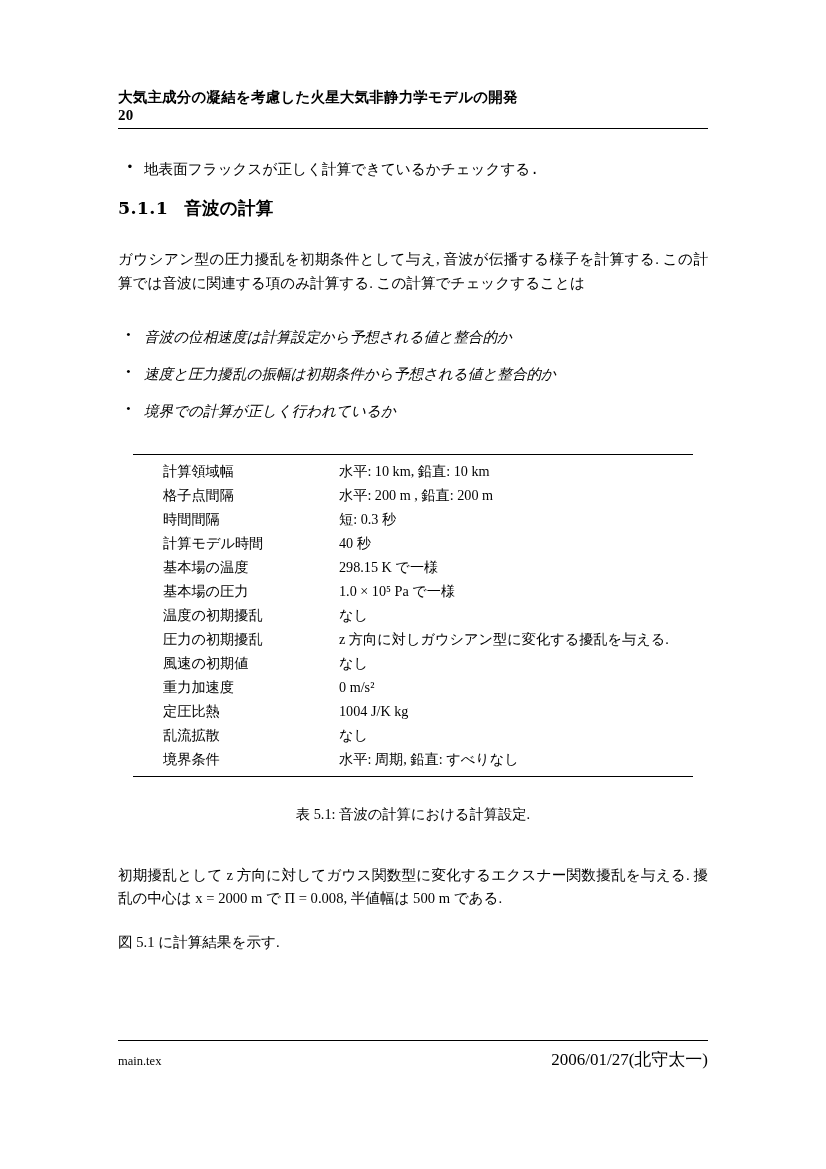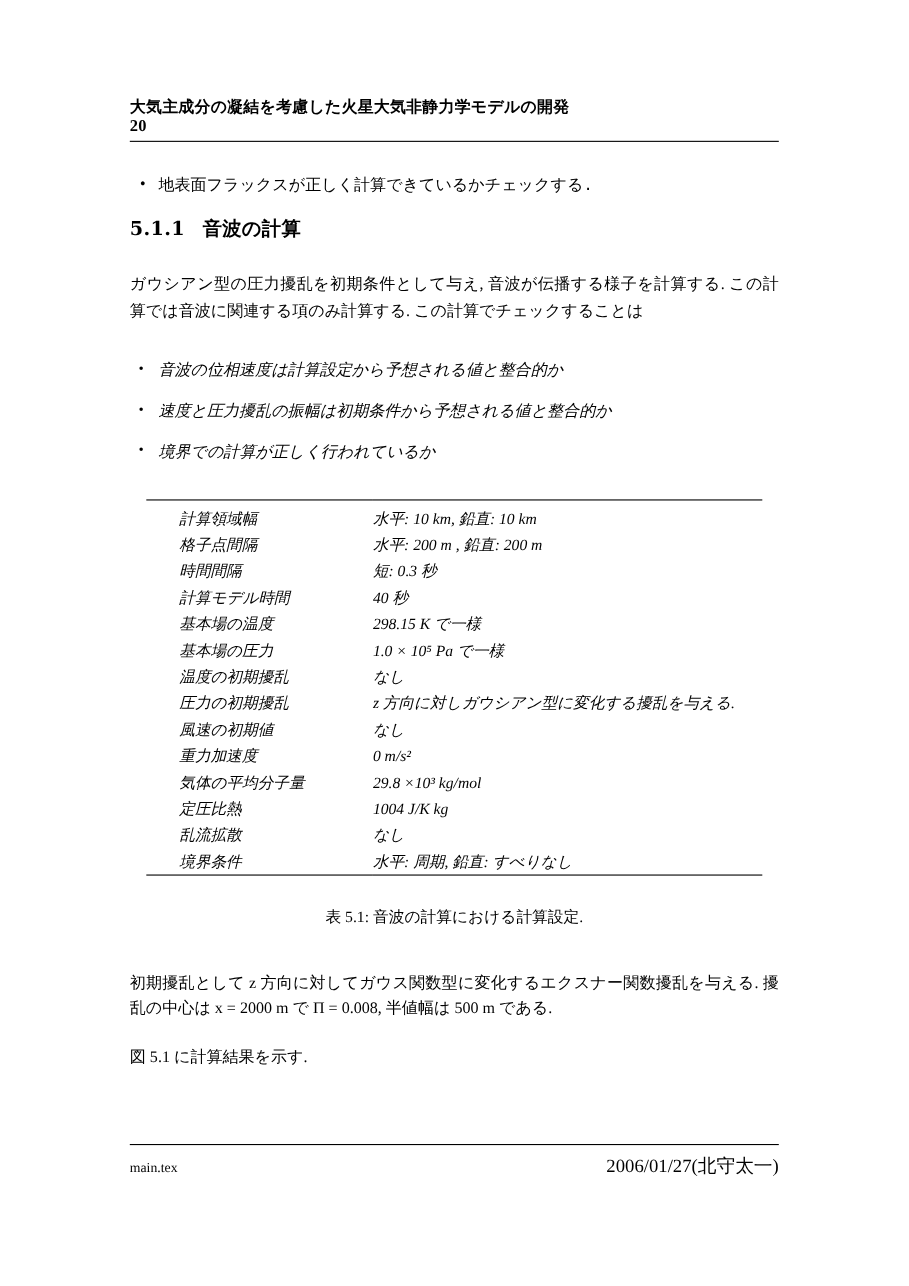--- a/index.html
+++ b/index.html
@@ -93,36 +93,35 @@
   .block-1 { margin-top: 30px; font-family: Liberation Mono, monospace; }
   .block-2 { margin-top: 38px; }
   .block-3 { margin-top: 28px; }
   .block-4 { margin-top: 30px; font-style: italic; }
   .block-5 { margin-top: 22px; }
 
   
   .table-wrap {
     margin: 30px auto 0 auto;
     width: 560px;
-    font-style: italic;
   }
   table.settings {
     border-collapse: collapse;
     width: 100%;
     font-size: 14.2px;
   }
   table.settings tr.toprule td {
     border-top: 1.1px solid #000;
   }
   table.settings tr.firstrow td {
     padding-top: 7px;
   }
   table.settings tr.lastrow td {
     border-bottom: 1.1px solid #000;
-    padding-bottom: 2px;
+    padding-bottom: 7px;
   }
   table.settings td {
     padding: 2.5px 0;
     vertical-align: baseline;
   }
   table.settings td.k {
     width: 176px;
     padding-left: 30px;
   }
   table.settings td.v {
@@ -228,24 +227,20 @@
         </tr>
         <tr>
           <td class="k">風速の初期値</td>
           <td class="v">なし</td>
         </tr>
         <tr>
           <td class="k">重力加速度</td>
           <td class="v">0 m/s²</td>
         </tr>
         <tr>
-          <td class="k">気体の平均分子量</td>
-          <td class="v">29.8 ×10³ kg/mol</td>
-        </tr>
-        <tr>
           <td class="k">定圧比熱</td>
           <td class="v">1004 J/K kg</td>
         </tr>
         <tr>
           <td class="k">乱流拡散</td>
           <td class="v">なし</td>
         </tr>
         <tr class="lastrow">
           <td class="k">境界条件</td>
           <td class="v">水平: 周期, 鉛直: すべりなし</td>

